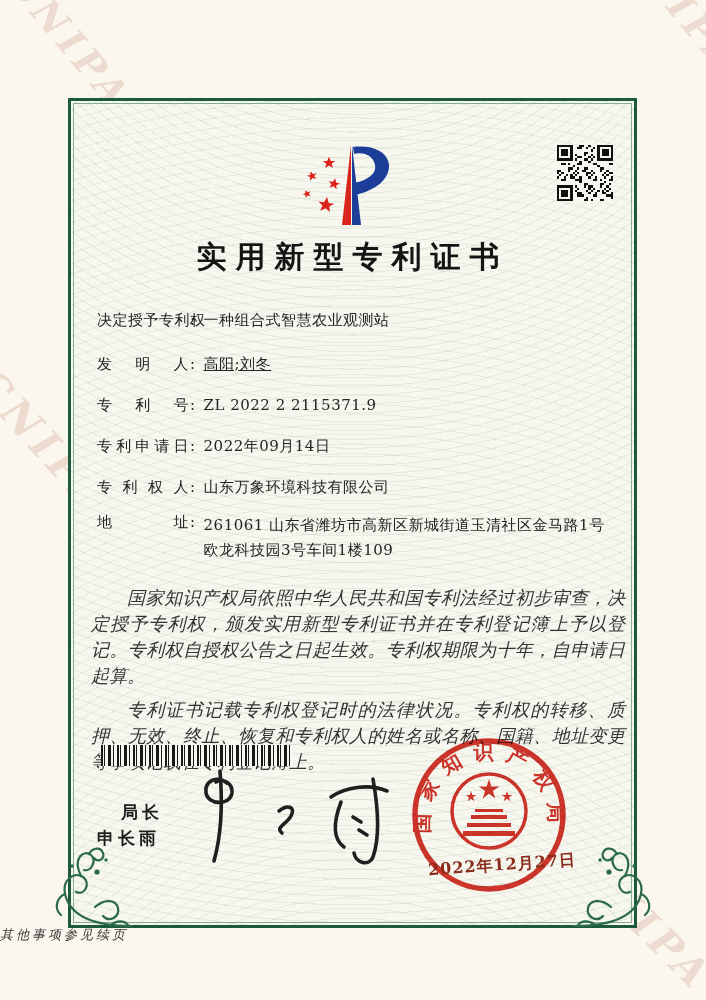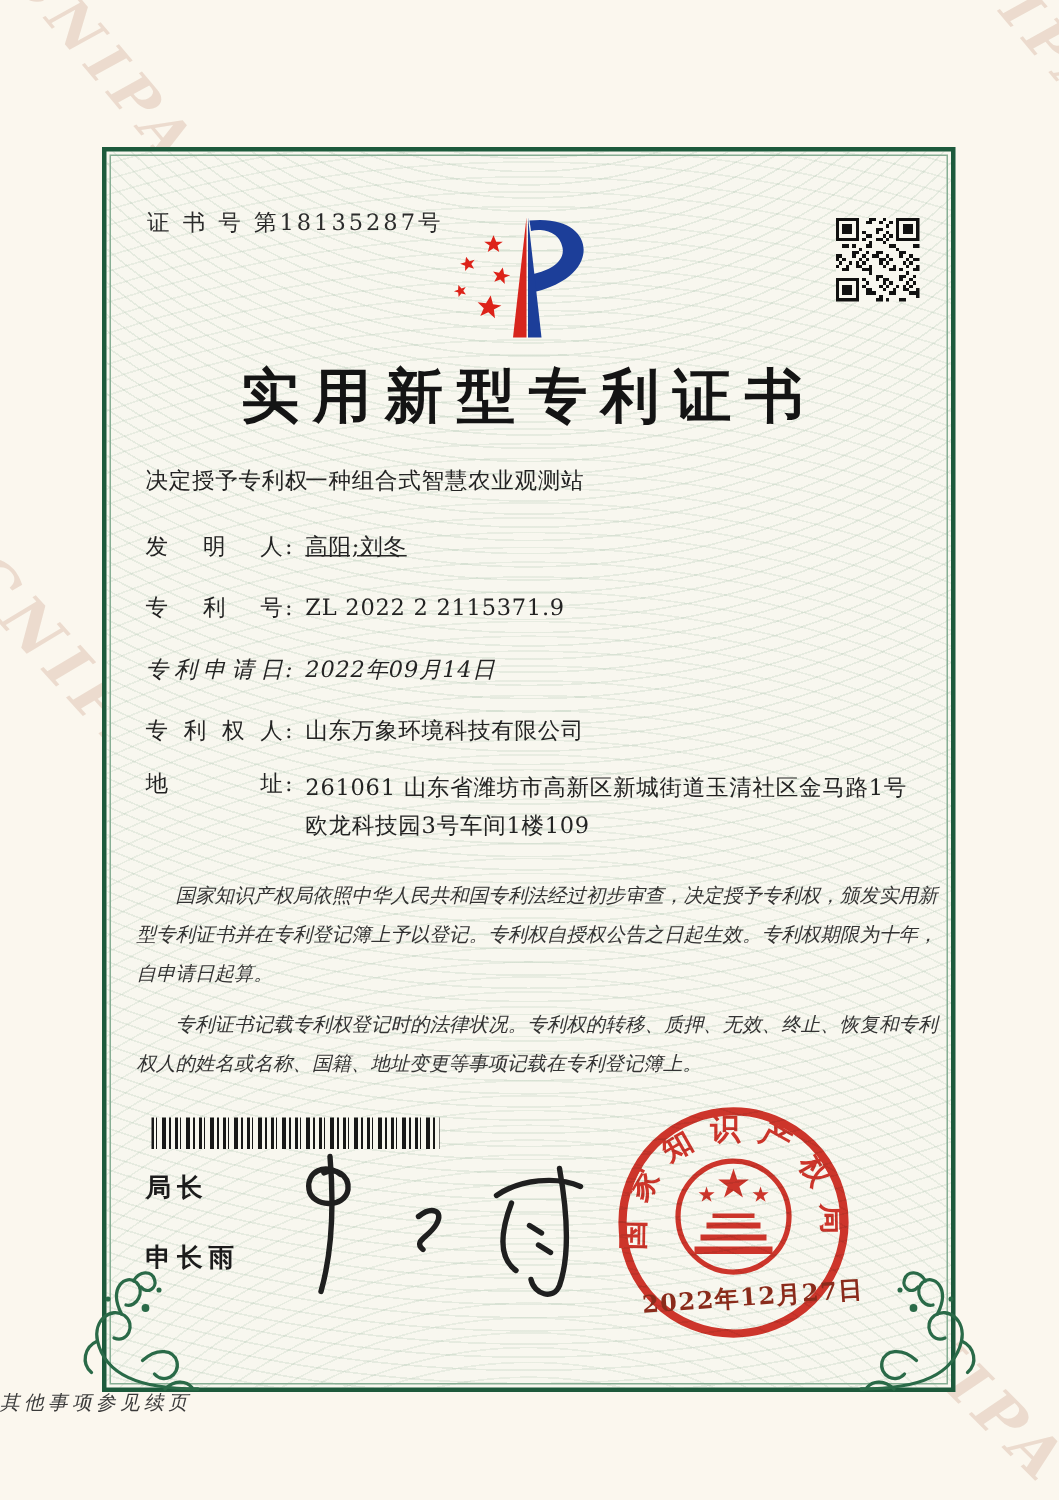--- a/index.html
+++ b/index.html
@@ -36,52 +36,53 @@
   
   .corner{position:absolute; width:84px; height:88px;}
   .corner.left{left:50px; top:846px;}
   .corner.right{left:572px; top:846px; transform:scaleX(-1);}
   
   .cert-no{position:absolute; left:27px; top:38px; font-size:15px; letter-spacing:2px; color:#2b2b2b;}
   .logo{position:absolute; left:224px; top:38px;}
   .qr{position:absolute; left:486px; top:44px; width:56px; height:56px;}
   .title{
     position:absolute; left:0; top:136px; width:100%; text-align:center;
-    font-size:39px; font-weight:600; letter-spacing:9px; color:#141414;
+    font-size:30px; font-weight:600; letter-spacing:9px; color:#141414;
   }
   
   .row{position:absolute; left:26px; font-size:15px; letter-spacing:0.5px; white-space:nowrap;}
   .flabel{
     display:inline-block; width:92px; text-align:justify; text-align-last:justify;
     -moz-text-align-last:justify; vertical-align:top; color:#232323;
   }
   .colon{display:inline-block; margin:0 8px 0 1px;}
   .fvalue{color:#232323;}
-  .r1{top:210px;} .r2{top:254px;text-decoration:underline;} .r3{top:295px;} .r4{top:336px;font-style:italic;} .r5{top:377px;}
+  .r1{top:210px;} .r2{top:254px;text-decoration:underline;} .r3{top:295px;} .r4{top:336px;} .r5{top:377px;}
   .r6{top:412px;} .r7{top:460px;}
   .addr-val{display:inline-block; white-space:normal; width:420px; line-height:25px; vertical-align:top;}
   .grant-no-group{position:absolute; left:296px; top:0; white-space:nowrap;}
   .glabel{letter-spacing:2px;}
   
   .body-text{
     position:absolute; left:20px; top:484px; width:534px;
-    font-size:13px; line-height:26px; font-style:italic; color:#333;
+    font-size:18px; line-height:26px; font-style:italic; color:#333;
     text-align:justify;
+    font-family:Liberation Serif, serif;
   }
   .body-text p{margin:0 0 8px 0; text-indent:2em;}
   
   .barcode{
     position:absolute; left:30px; top:644px; width:192px; height:21px;
     background:repeating-linear-gradient(90deg,
       #181818 0 2px,#f8f7ef 2px 3px,#181818 3px 4px,#f8f7ef 4px 7px,
       #181818 7px 10px,#f8f7ef 10px 12px,#181818 12px 13px,#f8f7ef 13px 16px);
   }
   
   .sig-label{position:absolute; left:26px; font-size:17px; font-weight:700; letter-spacing:4px; color:#1c1c1c;}
-  .sig-label.t{top:679px;} .sig-label.n{top:726px;}
+  .sig-label.t{top:700px;margin-left:24px;} .sig-label.n{top:726px;}
   .sig-script{position:absolute; left:112px; top:666px;}
   
   .seal{position:absolute; left:338px; top:634px; width:160px; height:160px; opacity:0.92; mix-blend-mode:multiply;}
   .seal-date{
     position:absolute; left:346px; top:754px; width:170px; text-align:center;
     font-size:16px; font-weight:700; color:#8a2b1b; letter-spacing:1px;
     transform:rotate(-4deg);
   }
   
   .page-indicator{position:absolute; left:0; top:792px; width:100%; text-align:center; font-size:13px; letter-spacing:2px; color:#2e2e2e;}
@@ -98,21 +99,20 @@
   <div class="wm wm1">CNIPA</div>
   <div class="wm wm2">CNIPA</div>
   <div class="wm wm3">CNIPA</div>
   <div class="wm wm4">CNIPA</div>
   <div class="wm wm5">CNIPA</div>
   <div class="wm wm6">CNIPA</div>
 
   <div class="panel">
     <div class="panel-inner-line"></div>
 
-    <div class="cert-no">证 书 号 第18135287号</div>
 
     <div class="logo">
       <svg width="116" height="92" viewBox="0 0 116 92">
         <defs>
           <path id="st" d="M0,-10 L2.94,-3.09 10,-3.09 4.26,1.18 6.18,8.09 0,4.1 -6.18,8.09 -4.26,1.18 -10,-3.09 -2.94,-3.09 Z"></path>
         </defs>
         <path d="M58,8 C96,4 104,32 82,47 C73,53 64,55 60,56 L59,44 C70,42 82,36 80,26 C78,15 66,13 59,15 Z" fill="#1c3e99"></path>
         <polygon points="56,6 47,86 56,86" fill="#d7251d"></polygon>
         <polygon points="57,6 57,86 66,86" fill="#1c3e99"></polygon>
         <use href="#st" transform="translate(34,24) scale(0.62)" fill="#dd2219"></use>

